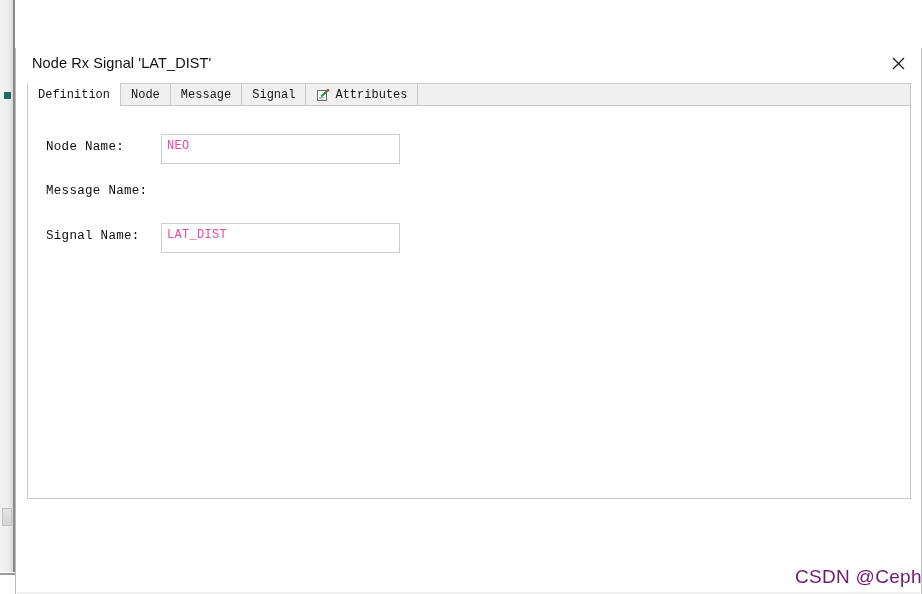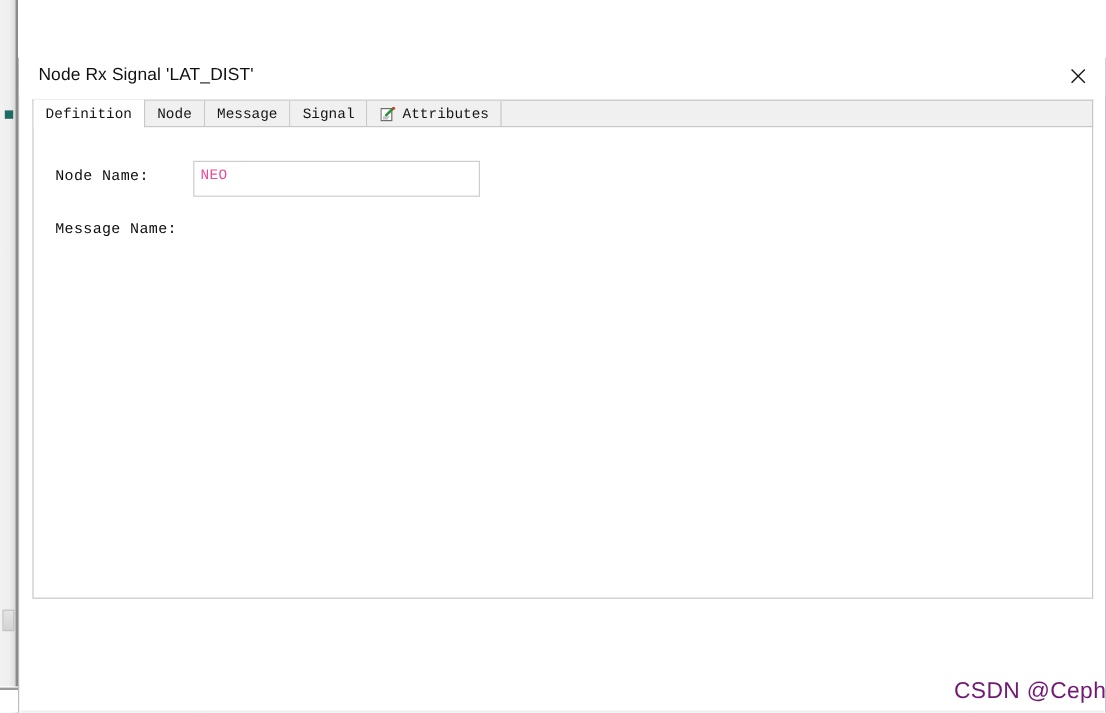--- a/index.html
+++ b/index.html
@@ -378,20 +378,26 @@
         <div class="field-label">Node Name:</div>
         <div class="field-input">
           <span title="Node Name">NEO</span>
         </div>
       </div>
 
       <div class="field-row" style="top:72px;">
         <div class="field-label">Message Name:</div>
       </div>
 
+      <div class="field-row" style="top:117px;">
+        <div class="field-label">Signal Name:</div>
+        <div class="field-input">
+          <span title="Signal Name">LAT_DIST</span>
+        </div>
+      </div>
 
     </div>
 
     <div class="buttonbar">
       <div class="dlg-btn primary" style="left:524px; width:92px;">确定</div>
       <div class="dlg-btn" style="left:630px; width:92px;">取消</div>
       <div class="dlg-btn disabled" style="left:727px; width:92px;">应用(A)</div>
       <div class="dlg-btn" style="left:824px; width:72px;">帮助</div>
     </div>
 

